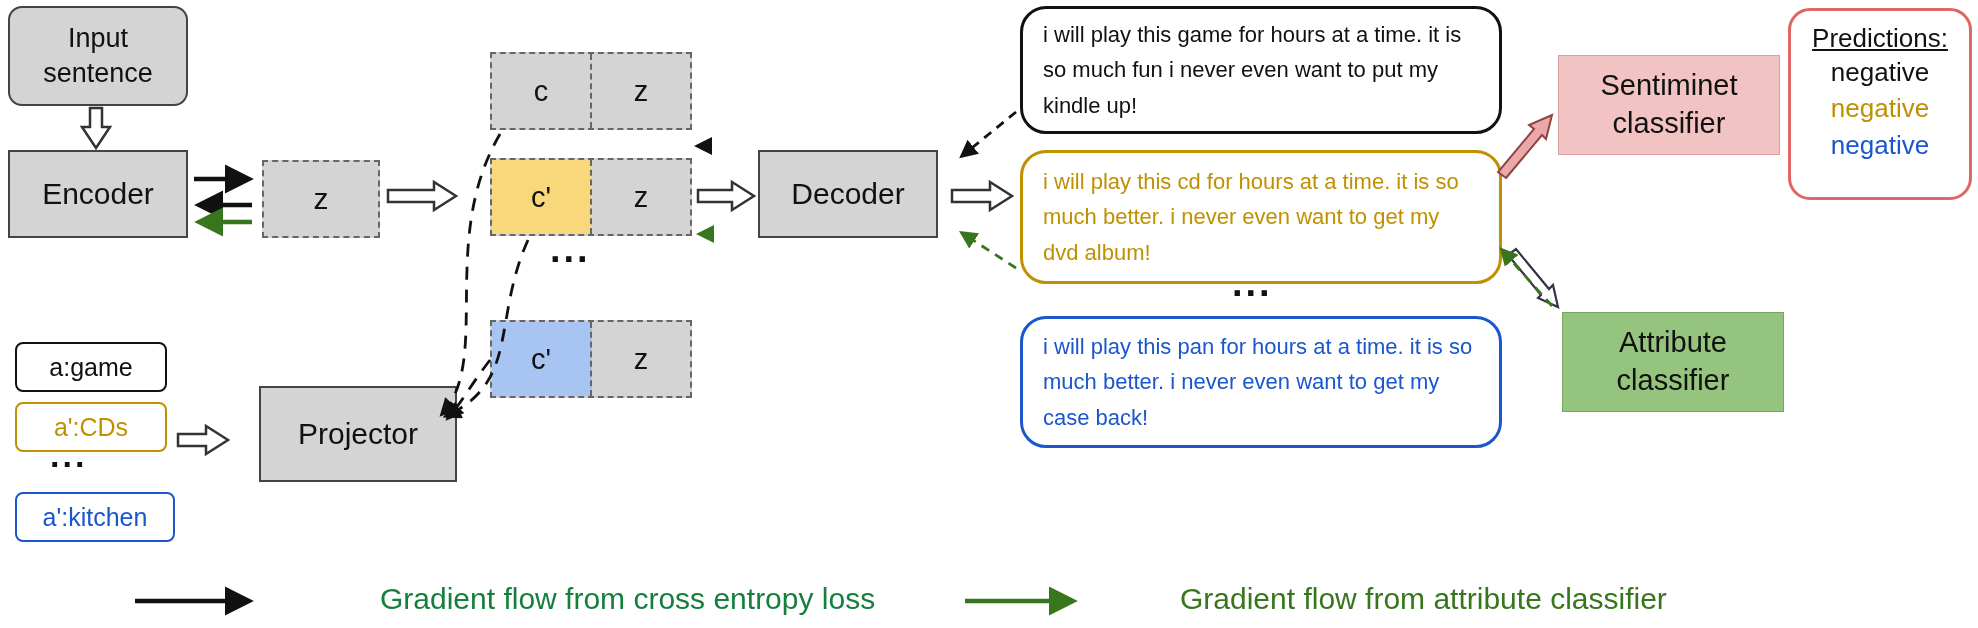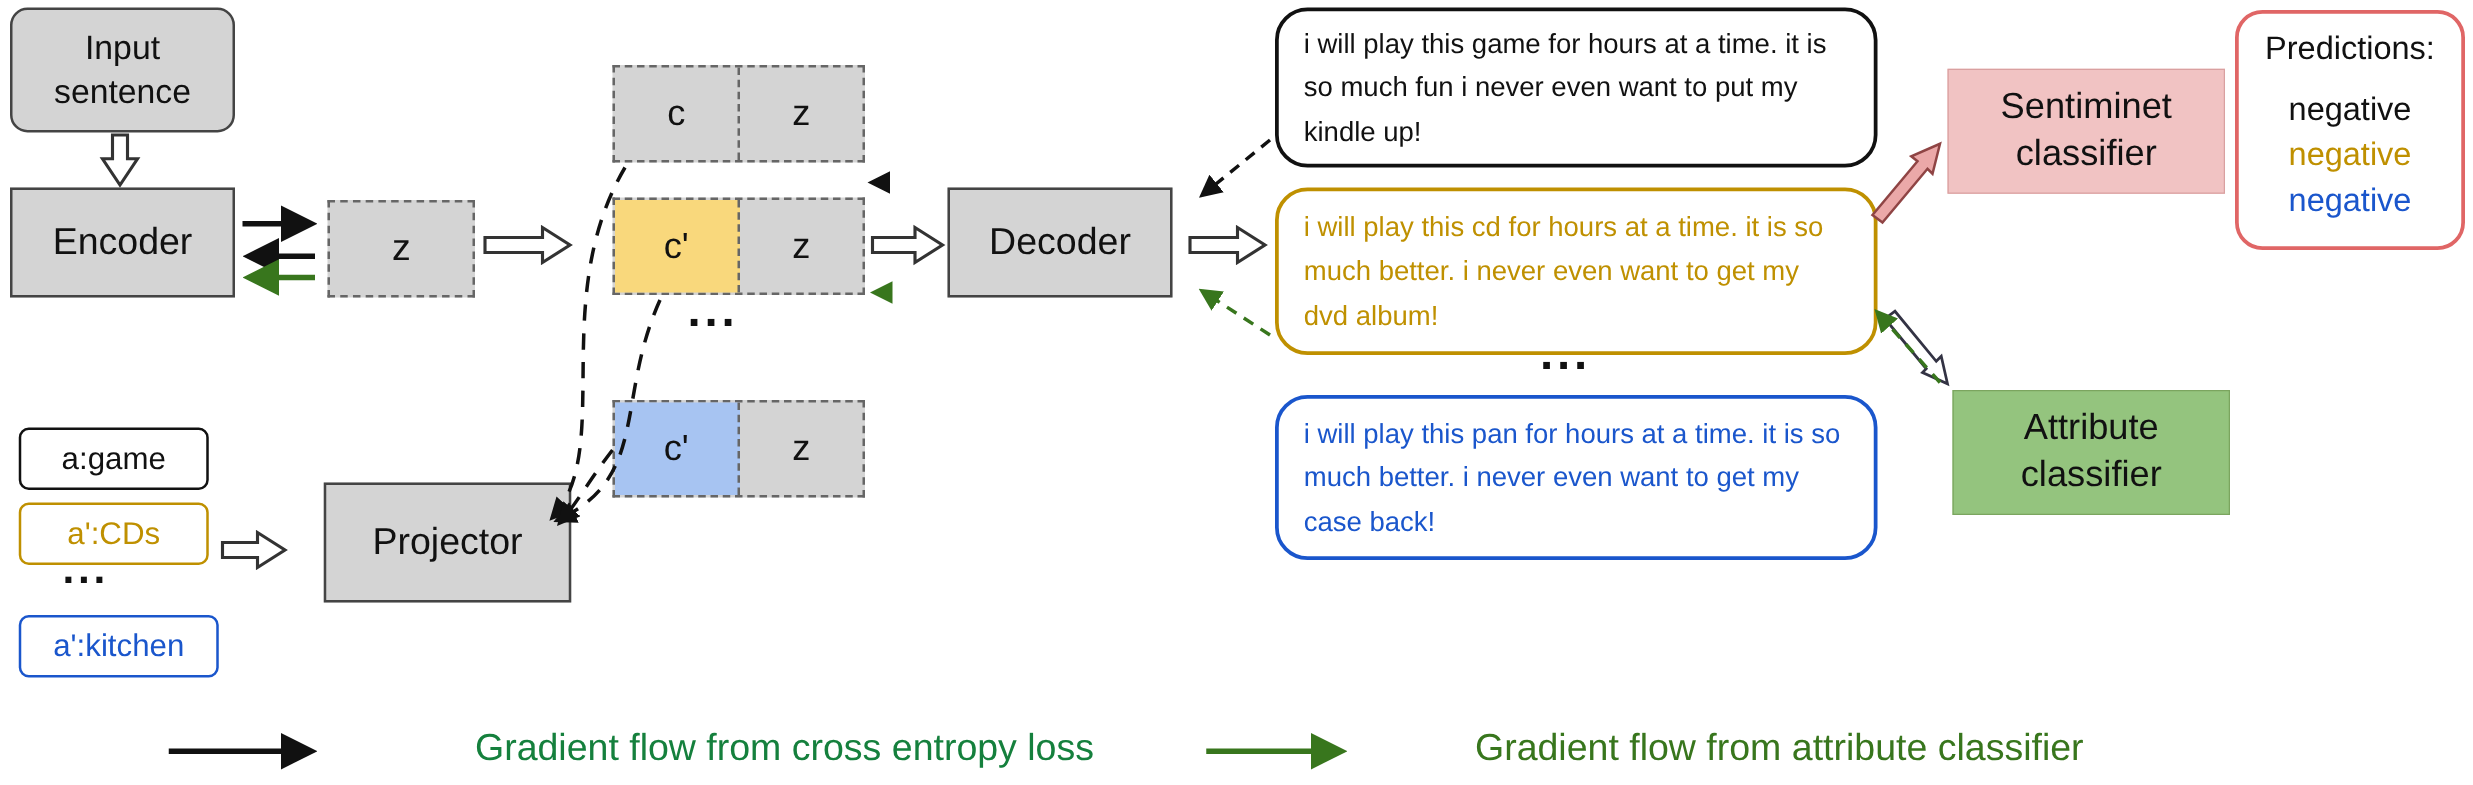--- a/index.html
+++ b/index.html
@@ -36,21 +36,21 @@
   #chip-kitchen { left:15px; top:492px; width:160px; height:50px; border:2.5px solid #1a56cc; color:#1a56cc; }
 
   .bubble { position:absolute; left:1020px; width:482px; box-sizing:border-box; border-radius:26px;
             padding:0 20px; font-size:22px; line-height:1.62; background:#fff; display:flex; align-items:center; text-align:left; }
   #bubble-original { top:6px;   height:128px; border:3px solid #111;    color:#111; }
   #bubble-cds      { top:150px; height:134px; border:3px solid #bf9000; color:#bf9000; }
   #bubble-kitchen  { top:316px; height:132px; border:3px solid #1a56cc; color:#1a56cc; }
 
   #predictions-panel { position:absolute; left:1788px; top:8px; width:184px; height:192px; box-sizing:border-box;
                        border:3.5px solid #e06666; border-radius:22px; padding:12px 8px; text-align:center; font-size:26px; }
-  .pred-title { color:#111; margin-bottom:15px; }
+  .pred-title { text-decoration:underline; color:#111; margin-bottom:0; }
   .pred-item { line-height:1.4; }
   .pred-0 { color:#111; } .pred-1 { color:#bf9000; } .pred-2 { color:#1a56cc; }
 
   .dots { position:absolute; font-weight:bold; color:#111; }
   #dots-latent  { left:550px;  top:228px; font-size:38px; letter-spacing:3px; }
   #dots-attrs   { left:50px;   top:436px; font-size:34px; letter-spacing:3px; }
   #dots-bubbles { left:1232px; top:262px; font-size:38px; letter-spacing:3px; }
 
   .legend-label { position:absolute; top:582px; font-size:30px; }
   #legend-ce-label   { left:380px;  color:#15803d; }

